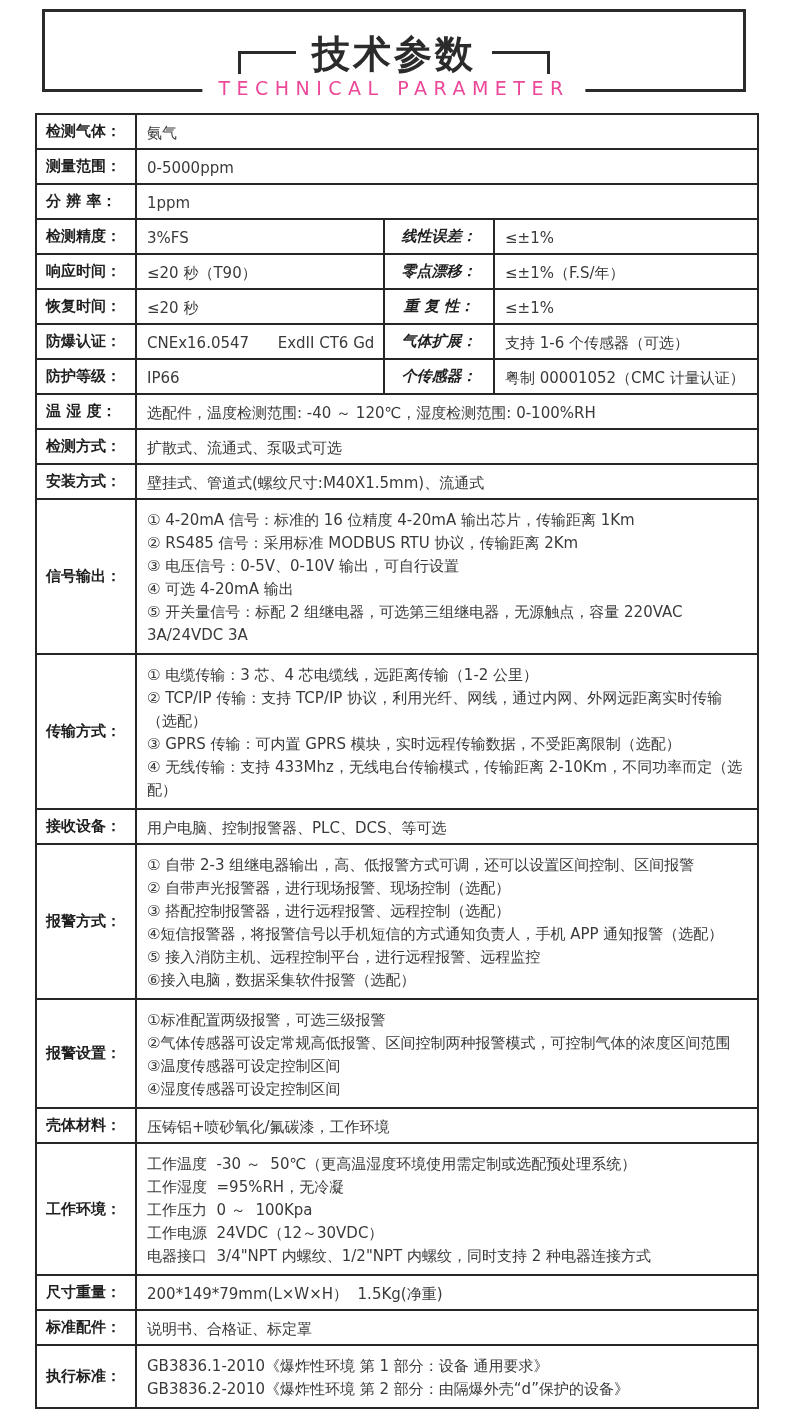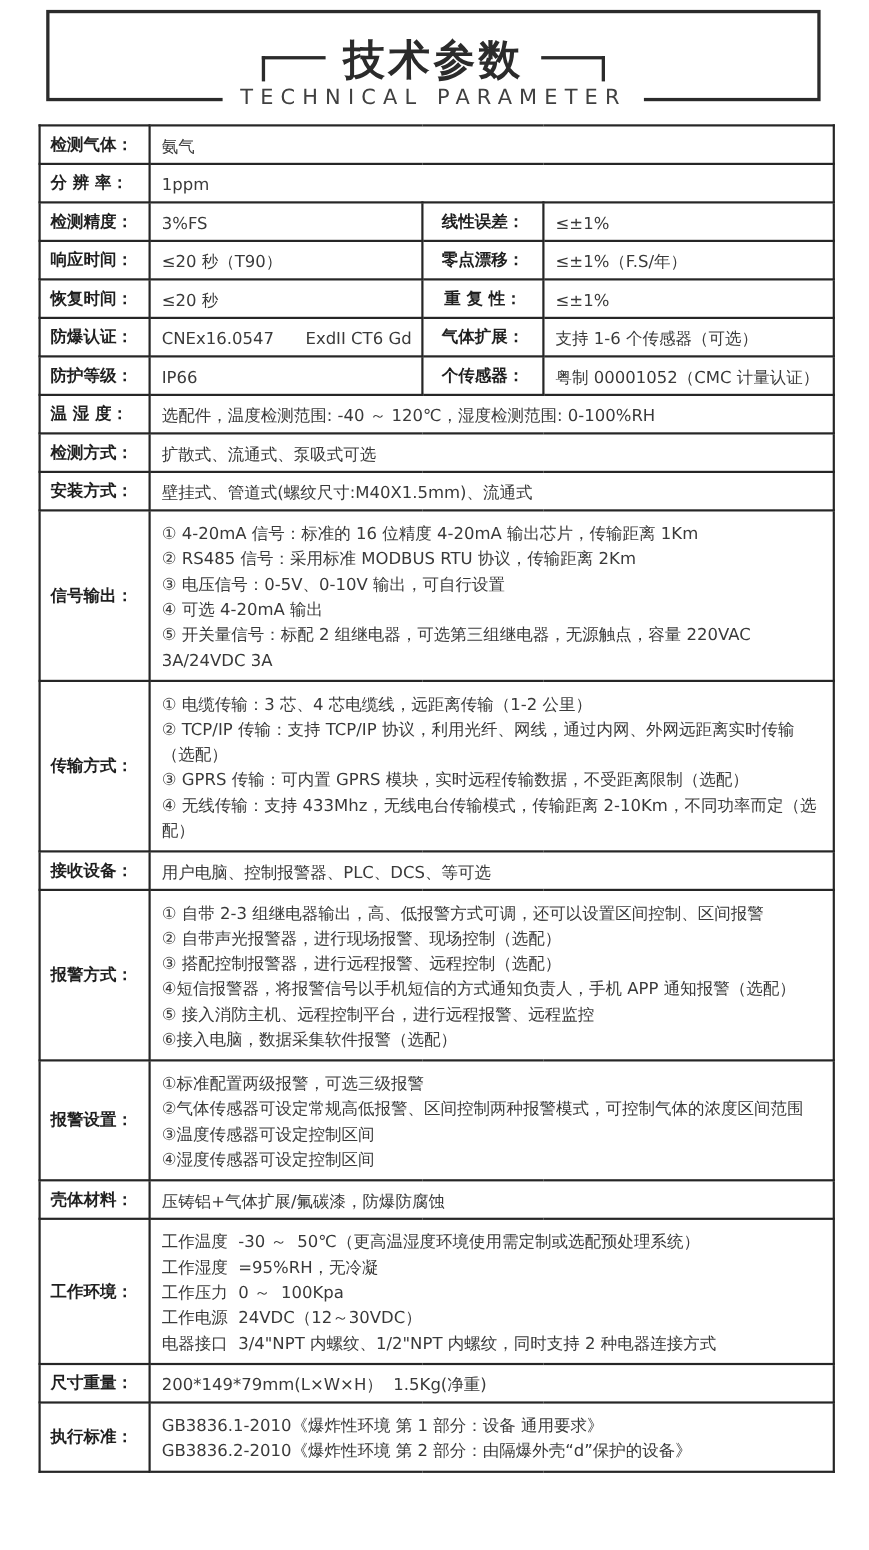--- a/index.html
+++ b/index.html
@@ -49,21 +49,21 @@
   }
   .page-subtitle{
     position:absolute;
     left:50%;
     bottom:0;
     transform:translate(-50%,50%);
     background:var(--paper);
     padding:2px 16px;
     font-size:19px;
     letter-spacing:6.5px;
-    color:#404040;
+    color:#ec4899;
     white-space:nowrap;
     line-height:1.2;
   }
   
   table.spec{
     border-collapse:collapse;
     table-layout:fixed;
     width:722px;
     margin:21px 33px 12px 35px;
   }
@@ -82,20 +82,21 @@
     margin-left:10px;
   }
   td.label-mid{
     font-weight:bold;
     color:var(--label-ink);
     font-size:16px;
     padding:5px 4px;
     line-height:23px;
     text-align:center;
     white-space:nowrap;
+    font-style:italic;
   }
   td.value{
     color:var(--value-ink);
     padding:5px 8px 2px 10px;
     line-height:23px;
     white-space:pre-wrap;
     word-break:break-word;
   }
   td.value.multi{padding:9px 8px 6px 10px;}
   .spec-line{line-height:23px;}
@@ -116,20 +117,24 @@
     <col style="width:248px">
     <col style="width:110px">
     <col style="width:264px">
   </colgroup>
   <tbody>
       <tr>
         <td class="label">检测气体：</td>
         <td class="value" colspan="3">氨气</td>
       </tr>
       <tr>
+        <td class="label">测量范围：</td>
+        <td class="value" colspan="3">0-5000ppm</td>
+      </tr>
+      <tr>
         <td class="label">分 辨 率：</td>
         <td class="value" colspan="3">1ppm</td>
       </tr>
       <tr>
         <td class="label">检测精度：</td>
         <td class="value">3%FS</td>
         <td class="label-mid">线性误差：</td>
         <td class="value">≤±1%</td>
       </tr>
       <tr>
@@ -183,28 +188,32 @@
       <tr>
         <td class="label">报警方式：</td>
         <td class="value multi" colspan="3"><div class="spec-line">① 自带 2-3 组继电器输出，高、低报警方式可调，还可以设置区间控制、区间报警</div><div class="spec-line">② 自带声光报警器，进行现场报警、现场控制（选配）</div><div class="spec-line">③ 搭配控制报警器，进行远程报警、远程控制（选配）</div><div class="spec-line">④短信报警器，将报警信号以手机短信的方式通知负责人，手机 APP 通知报警（选配）</div><div class="spec-line">⑤ 接入消防主机、远程控制平台，进行远程报警、远程监控</div><div class="spec-line">⑥接入电脑，数据采集软件报警（选配）</div></td>
       </tr>
       <tr>
         <td class="label">报警设置：</td>
         <td class="value multi" colspan="3"><div class="spec-line">①标准配置两级报警，可选三级报警</div><div class="spec-line">②气体传感器可设定常规高低报警、区间控制两种报警模式，可控制气体的浓度区间范围</div><div class="spec-line">③温度传感器可设定控制区间</div><div class="spec-line">④湿度传感器可设定控制区间</div></td>
       </tr>
       <tr>
         <td class="label">壳体材料：</td>
-        <td class="value" colspan="3">压铸铝+气体扩展/氟碳漆，防爆防腐蚀</td>
+        <td class="value" colspan="3">压铸铝+喷砂氧化/氟碳漆，工作环境</td>
       </tr>
       <tr>
         <td class="label">工作环境：</td>
         <td class="value multi" colspan="3"><div class="spec-line">工作温度  -30 ～  50℃（更高温湿度环境使用需定制或选配预处理系统）</div><div class="spec-line">工作湿度  =95%RH，无冷凝</div><div class="spec-line">工作压力  0 ～  100Kpa</div><div class="spec-line">工作电源  24VDC（12～30VDC）</div><div class="spec-line">电器接口  3/4"NPT 内螺纹、1/2"NPT 内螺纹，同时支持 2 种电器连接方式</div></td>
       </tr>
       <tr>
         <td class="label">尺寸重量：</td>
         <td class="value" colspan="3">200*149*79mm(L×W×H）  1.5Kg(净重)</td>
+      </tr>
+      <tr>
+        <td class="label">标准配件：</td>
+        <td class="value" colspan="3">说明书、合格证、标定罩</td>
       </tr>
       <tr>
         <td class="label">执行标准：</td>
         <td class="value multi" colspan="3"><div class="spec-line">GB3836.1-2010《爆炸性环境 第 1 部分：设备 通用要求》</div><div class="spec-line">GB3836.2-2010《爆炸性环境 第 2 部分：由隔爆外壳“d”保护的设备》</div></td>
       </tr>
     </tbody>
 </table>
 
 </body></html>

